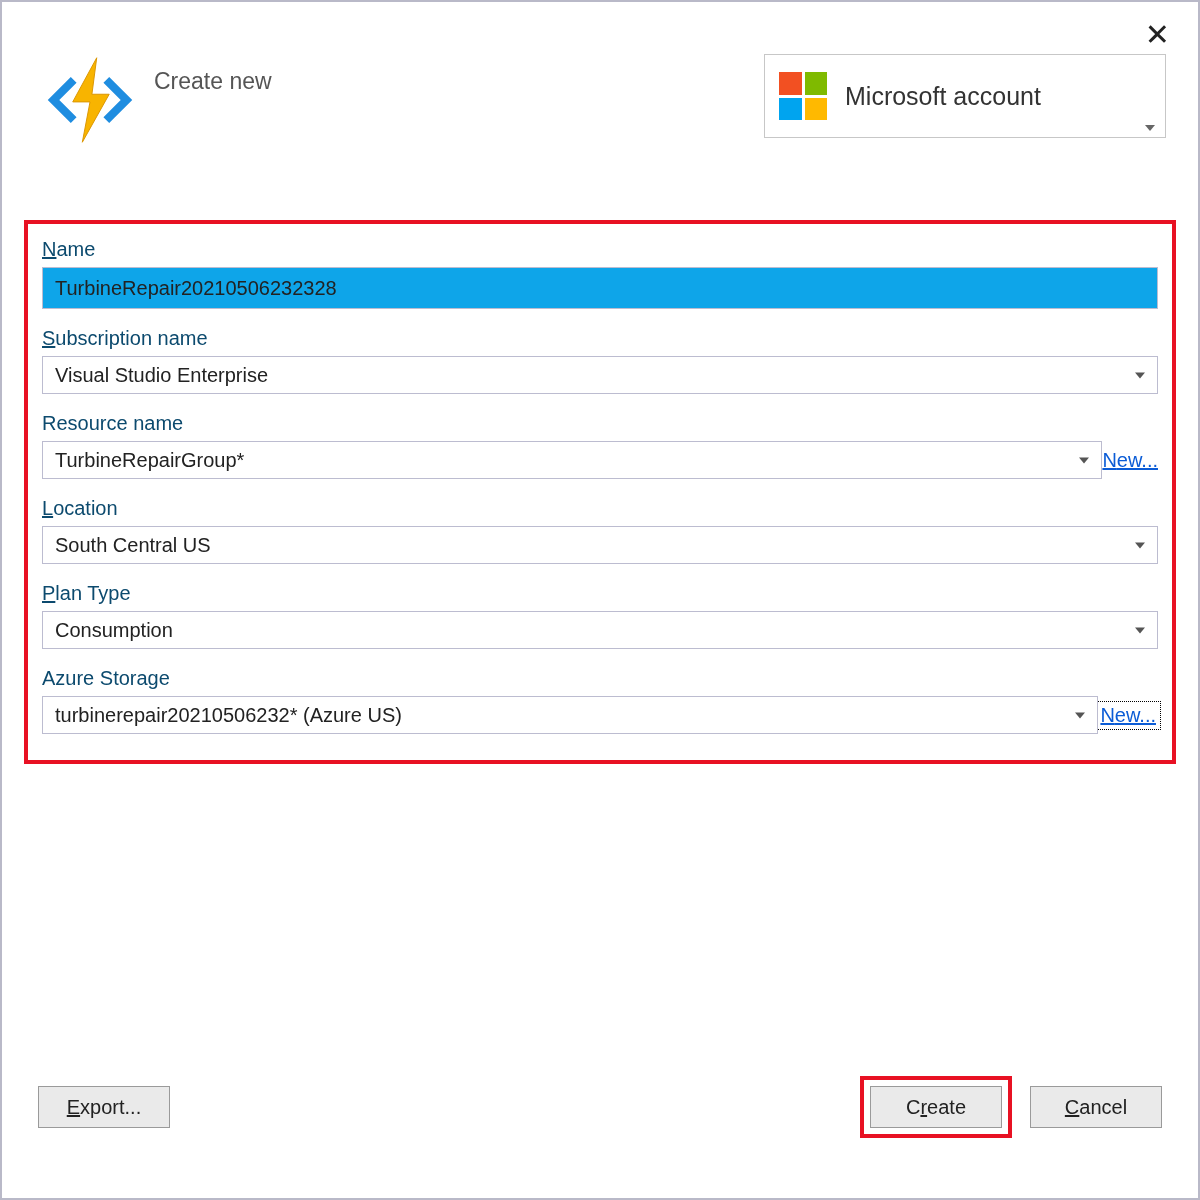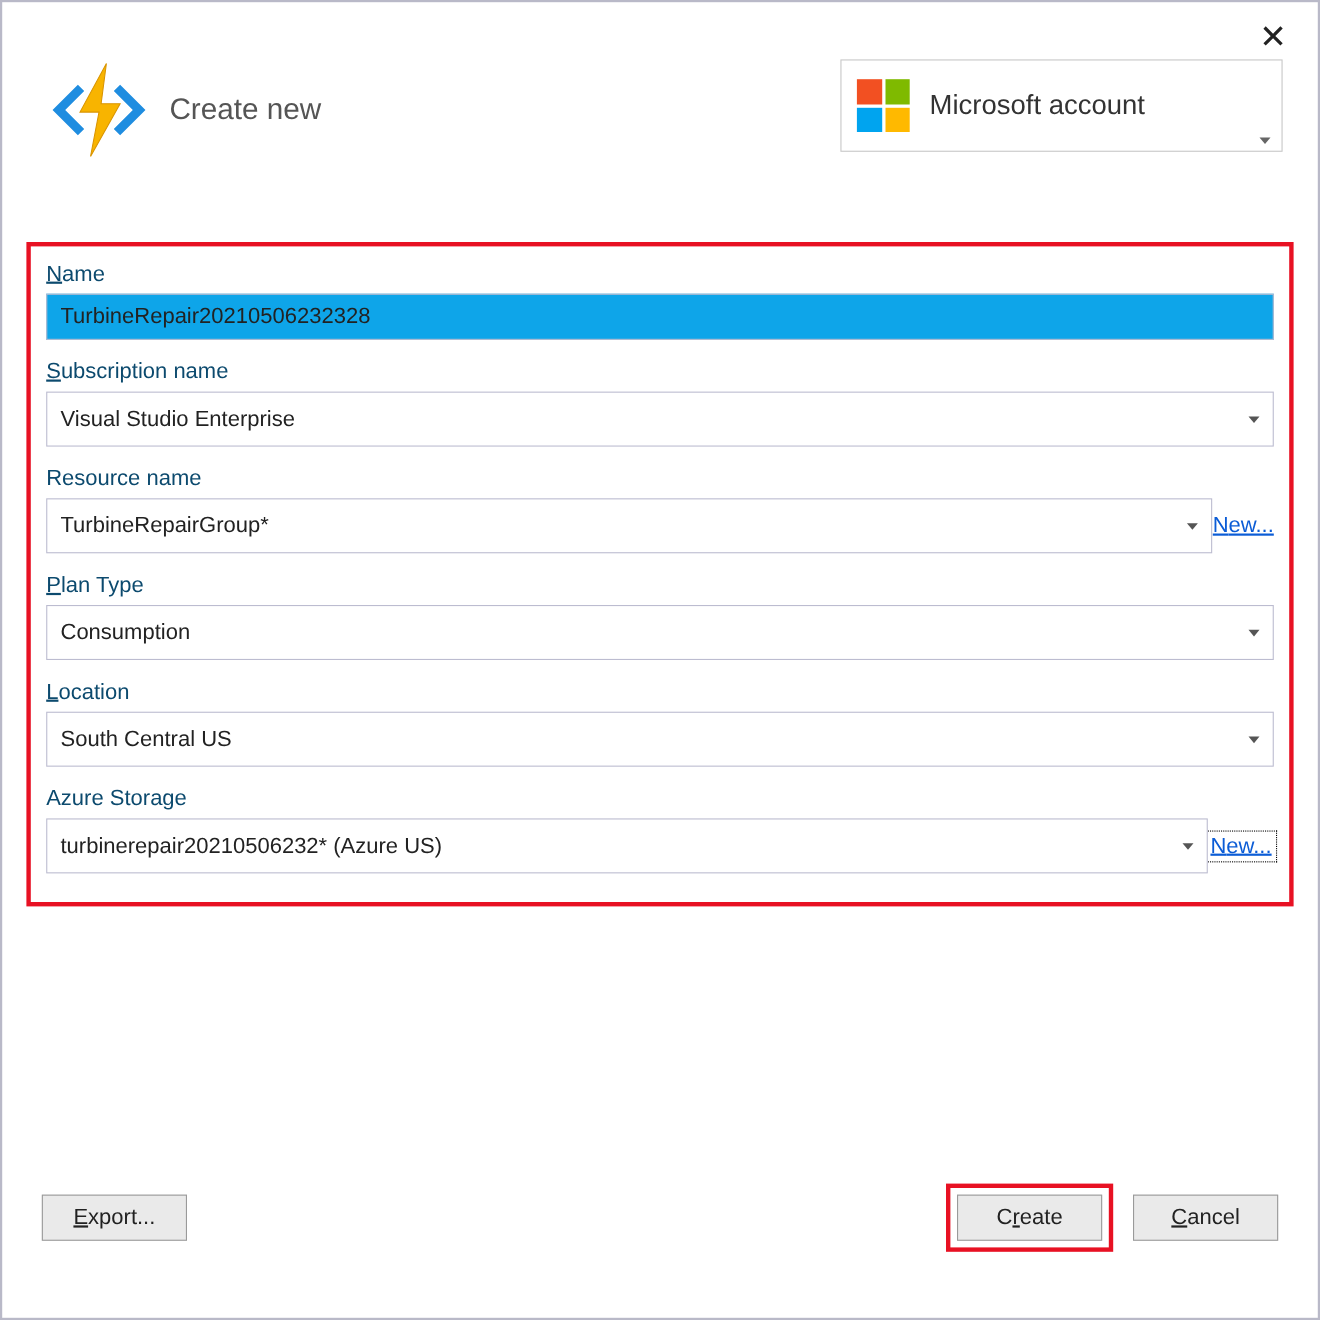--- a/index.html
+++ b/index.html
@@ -44,23 +44,23 @@
     flex: 1 1 auto;
   }
   .title {
     font-size: 40px;
     font-weight: 400;
     color: #333;
     margin: 0;
     line-height: 1.1;
   }
   .subtitle {
-    font-size: 27px;
+    font-size: 23px;
     color: #555;
-    margin-top: 26px;
+    margin-top: 10px;
   }
   .account-box {
     border: 1px solid #c7c7c7;
     width: 402px;
     height: 84px;
     display: flex;
     align-items: center;
     padding: 0 10px 0 14px;
     margin-right: 10px;
     margin-top: -4px;
@@ -107,21 +107,21 @@
     height: 42px;
     border: 1px solid #bcbcd0;
     padding: 0 12px;
     font-size: 20px;
     font-family: inherit;
     color: #222;
     background: #0ea5e9;
   }
   .select {
     width: 100%;
-    height: 50px;
+    height: 38px;
     border: 1px solid #bcbcd0;
     background: #fff;
     display: flex;
     align-items: center;
     padding: 0 12px;
     position: relative;
     font-size: 20px;
     color: #222;
     cursor: pointer;
   }
@@ -226,31 +226,31 @@
       <div class="row">
         <div class="select ctrl">
           <span>TurbineRepairGroup*</span>
           <span class="caret"></span>
         </div>
         <span class="new-link"><span class="u">N</span>ew...</span>
       </div>
     </div>
 
     <div class="field">
+      <span class="lbl"><span class="u">L</span>ocation</span>
+      <div class="select">
+        <span>South Central US</span>
+        <span class="caret"></span>
+      </div>
+    </div>
+
+    <div class="field">
       <span class="lbl"><span class="u">P</span>lan Type</span>
       <div class="select">
         <span>Consumption</span>
-        <span class="caret"></span>
-      </div>
-    </div>
-
-    <div class="field">
-      <span class="lbl"><span class="u">L</span>ocation</span>
-      <div class="select">
-        <span>South Central US</span>
         <span class="caret"></span>
       </div>
     </div>
 
     <div class="field" style="margin-bottom:0">
       <span class="lbl">Azure Storage</span>
       <div class="row">
         <div class="select ctrl">
           <span>turbinerepair20210506232* (Azure US)</span>
           <span class="caret"></span>

